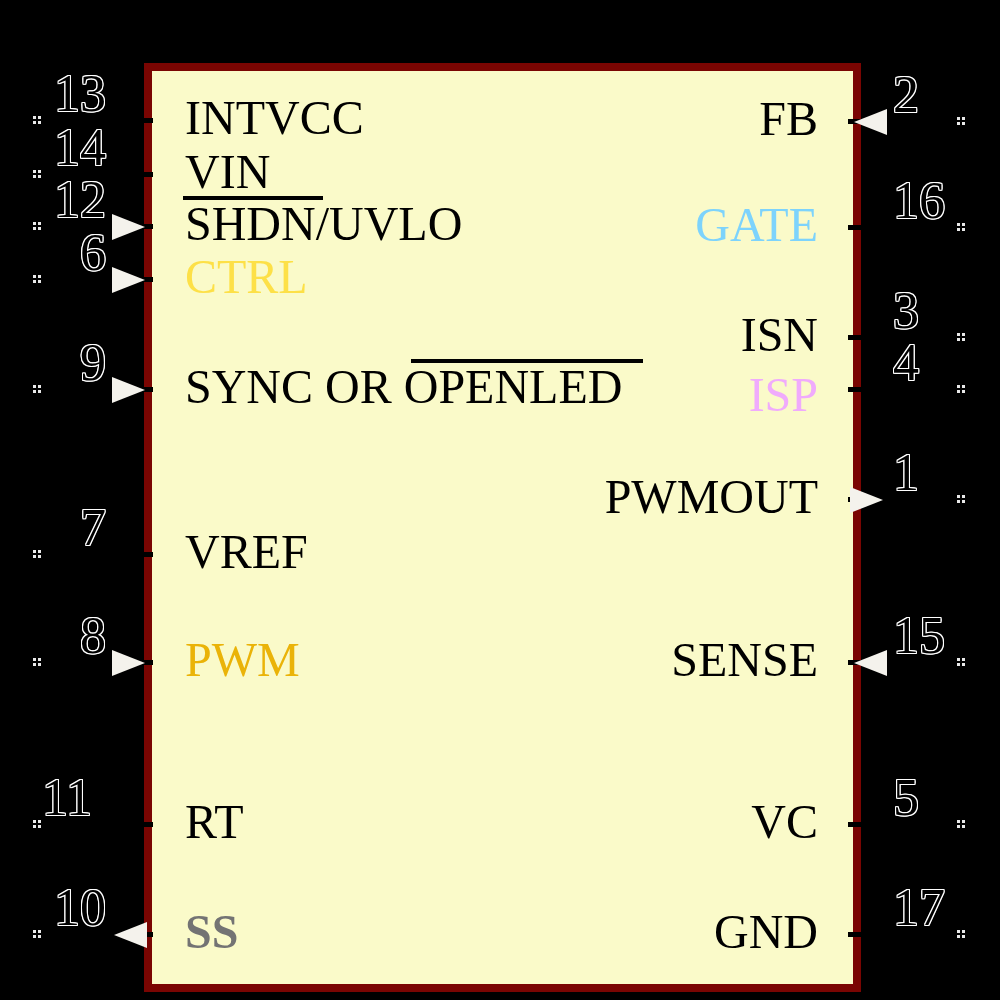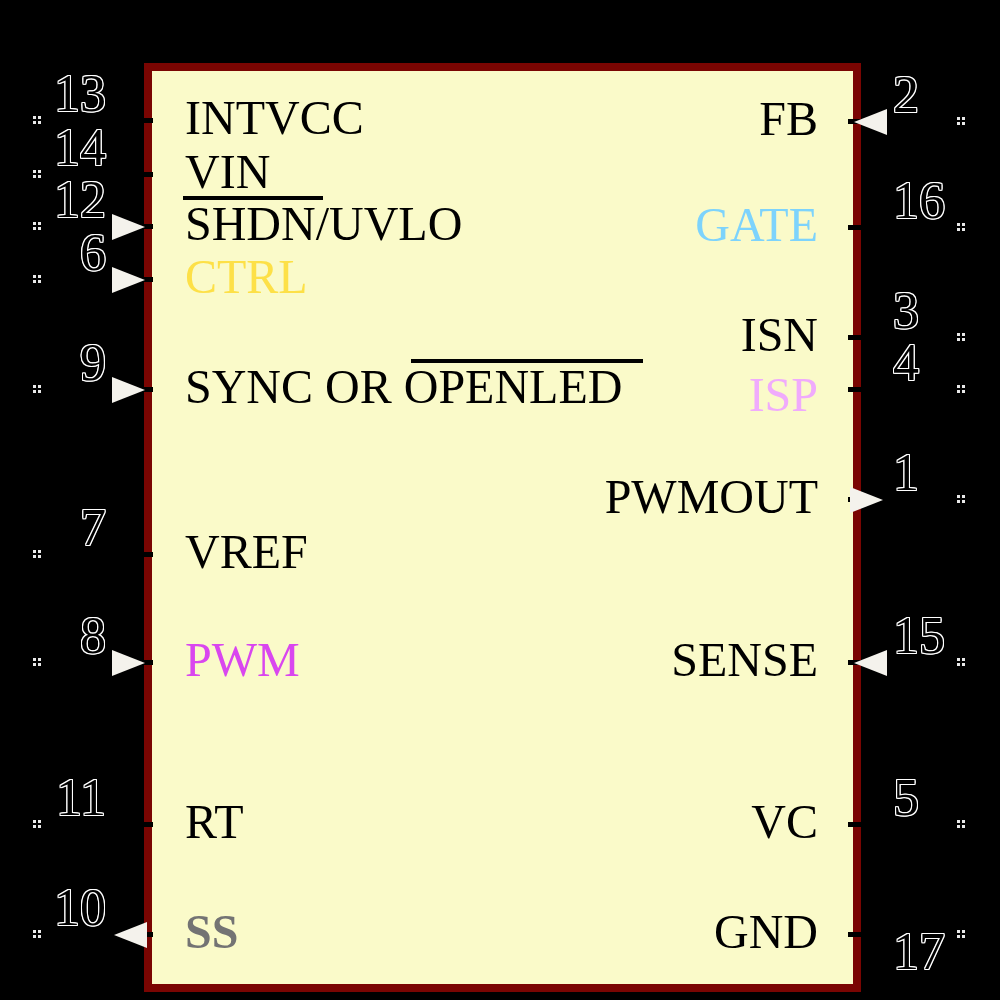--- a/index.html
+++ b/index.html
@@ -93,24 +93,24 @@
       <div class="pin-label left" style="top: 362px; color: rgb(0, 0, 0); left: 185px;"><span>SYNC OR </span><span>OPENLED</span></div>
       <div class="overbar" style="left: 410.844px; top: 359px; width: 231.766px; background: rgb(0, 0, 0);"></div>
       <div class="node-dots" style="left: 33px; top: 550px;"></div>
       <div class="pin-tick" style="left: 138px; top: 552px; width: 15px; background: rgb(0, 0, 0);"></div>
       <div class="pin-number leftside" style="left: 28px; top: 502px;">7</div>
       <div class="pin-label left" style="top: 527px; color: rgb(0, 0, 0); left: 185px;"><span>VREF</span></div>
       <div class="node-dots" style="left: 33px; top: 658px;"></div>
       <div class="pin-tick" style="left: 138px; top: 660px; width: 15px; background: rgb(0, 0, 0);"></div>
       <div class="arrow pt-right" style="left: 112px; top: 650px; border-left-color: rgb(244, 242, 236);"></div>
       <div class="pin-number leftside" style="left: 28px; top: 610px;">8</div>
-      <div class="pin-label left" style="top: 635px; color: #d946ef; left: 185px; text-align: right;"><span>PWM</span></div>
+      <div class="pin-label left" style="top: 635px; color: #eab308; left: 185px; text-align: right;"><span>PWM</span></div>
       <div class="node-dots" style="left: 33px; top: 820px;"></div>
       <div class="pin-tick" style="left: 138px; top: 822px; width: 15px; background: rgb(0, 0, 0);"></div>
-      <div class="pin-number leftside" style="left: 28px; top: 772px;">11</div>
+      <div class="pin-number leftside" style="left: 28px; top: 772px; text-align: center;">11</div>
       <div class="pin-label left" style="top: 797px; color: rgb(0, 0, 0); left: 185px;"><span>RT</span></div>
       <div class="node-dots" style="left: 33px; top: 930px;"></div>
       <div class="pin-tick" style="left: 138px; top: 932px; width: 15px; background: rgb(0, 0, 0);"></div>
       <div class="arrow pt-left" style="left: 114px; top: 922px; border-right-color: rgb(244, 242, 236);"></div>
       <div class="pin-number leftside" style="left: 28px; top: 882px;">10</div>
       <div class="pin-label left" style="top: 907px; color: #737373; left: 185px; font-weight: bold;"><span>SS</span></div>
       <div class="node-dots" style="left: 957px; top: 117px;"></div>
       <div class="pin-tick" style="left: 848px; top: 119px; width: 15px; background: rgb(0, 0, 0);"></div>
       <div class="arrow pt-left" style="left: 854px; top: 109px; border-right-color: rgb(244, 242, 236);"></div>
       <div class="pin-number" style="left: 893px; top: 69px;">2</div>
@@ -136,16 +136,16 @@
       <div class="pin-tick" style="left: 848px; top: 660px; width: 15px; background: rgb(0, 0, 0);"></div>
       <div class="arrow pt-left" style="left: 854px; top: 650px; border-right-color: rgb(244, 242, 236);"></div>
       <div class="pin-number" style="left: 893px; top: 610px;">15</div>
       <div class="pin-label right" style="top: 635px; color: rgb(0, 0, 0); right: 182px;"><span>SENSE</span></div>
       <div class="node-dots" style="left: 957px; top: 820px;"></div>
       <div class="pin-tick" style="left: 848px; top: 822px; width: 15px; background: rgb(0, 0, 0);"></div>
       <div class="pin-number" style="left: 893px; top: 772px;">5</div>
       <div class="pin-label right" style="top: 797px; color: rgb(0, 0, 0); right: 182px;"><span>VC</span></div>
       <div class="node-dots" style="left: 957px; top: 930px;"></div>
       <div class="pin-tick" style="left: 848px; top: 932px; width: 15px; background: rgb(0, 0, 0);"></div>
-      <div class="pin-number" style="left: 893px; top: 882px; margin-top: 44px;">17</div>
+      <div class="pin-number" style="left: 893px; top: 882px;">17</div>
       <div class="pin-label right" style="top: 907px; color: rgb(0, 0, 0); right: 182px;"><span>GND</span></div>
     </div>
 </div>
 
 </body></html>

